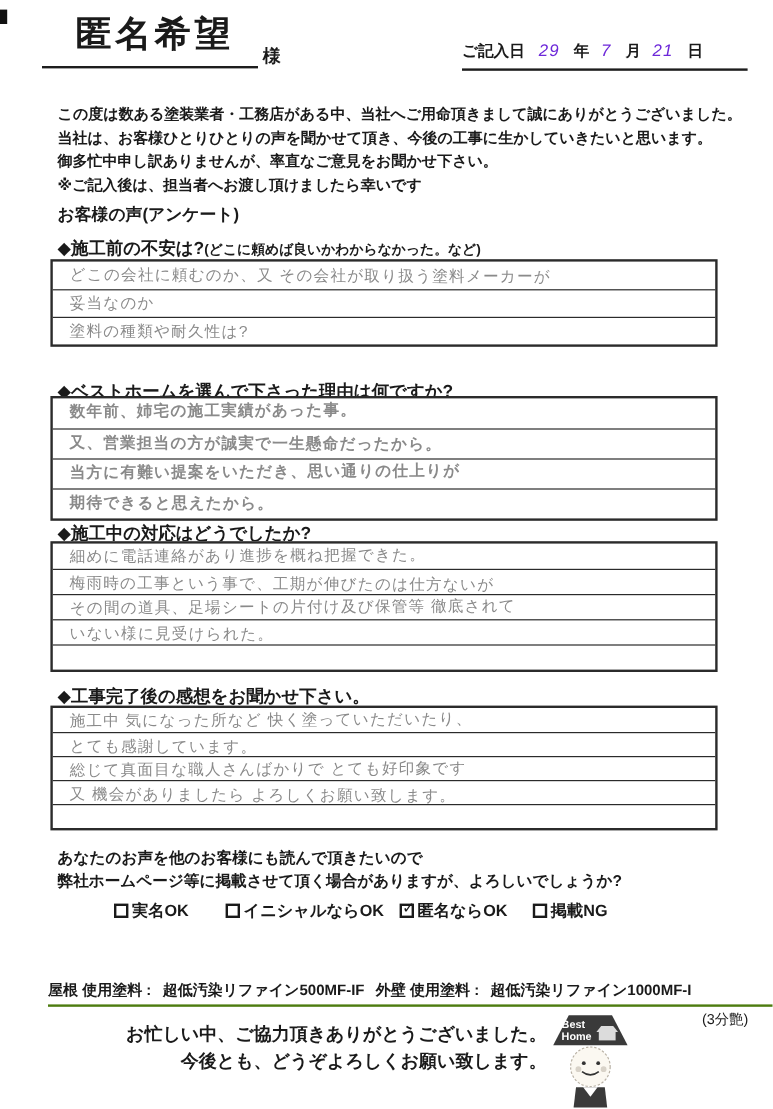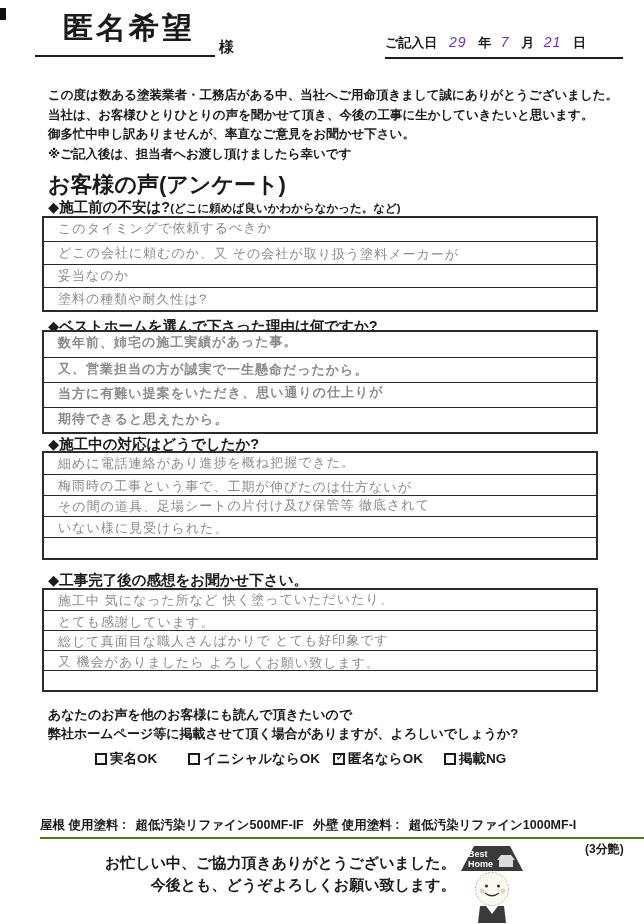--- a/index.html
+++ b/index.html
@@ -16,21 +16,21 @@
   .name-underline { left:35px; top:12px; width:180px; height:45px; border-bottom:2px solid #1d1d1d; }
   .customer-name { left:63px; top:8px; font-size:30px; font-weight:bold; letter-spacing:3px; white-space:nowrap; }
   .honorific { left:219px; top:38px; font-size:15px; font-weight:bold; }
   .date-block { left:385px; top:34px; width:238px; border-bottom:2px solid #1d1d1d; padding-bottom:5px;
                 font-size:13px; font-weight:bold; white-space:nowrap; }
   .date-block .unit { margin:0 6px 0 8px; }
   .hand-num { color:#6d28d9; font-weight:400; font-style:italic; font-size:14px; letter-spacing:1px; }
 
   
   .intro { left:48px; top:86px; font-size:12.5px; font-weight:bold; line-height:19.5px; white-space:nowrap; }
-  .survey-title { left:48px; top:170px; font-size:22px; font-weight:bold; }
+  .survey-title { left:48px; top:170px; font-size:14px; font-weight:bold; }
 
   
   .q-heading { left:48px; font-size:14.5px; font-weight:bold; white-space:nowrap; }
   .q-heading .note { font-size:11.5px; }
   .ansbox { left:42px; width:556px; border:2px solid #2b2b2b; background:#fff; }
   .row { border-top:1px solid #2b2b2b; padding:2px 12px 0 14px; overflow:hidden; white-space:nowrap; }
   .ansbox .row:first-child { border-top:none; }
   .hw { color:#8a8a8a; font-size:13px; letter-spacing:1px; display:block; transform:rotate(-0.3deg); transform-origin:left center; }
   .hw.alt { transform:rotate(0.25deg); }
   .row.center-indent { }
@@ -47,21 +47,21 @@
 
   
   .project-row { left:42px; top:778px; width:570px; height:24px; border-bottom:2px solid #1a1a1a;
                  font-size:13.5px; font-weight:bold; }
   .project-row span { position:absolute; top:2px; white-space:nowrap; }
 
   
   .paint-row { left:40px; top:817px; width:604px; height:22px; border-bottom:2px solid #4d7c0f;
                font-size:12.5px; font-weight:bold; white-space:nowrap; overflow:hidden; }
   .paint-row span { margin-right:6px; }
-  .gloss-note { left:585px; top:841px; font-size:12px; font-weight:bold; }
+  .gloss-note { left:585px; top:841px; font-size:12px; font-weight:normal; }
 
   
   .closing { left:105px; top:852px; font-size:15px; font-weight:bold; line-height:22px; white-space:nowrap;text-align:right; }
   .mascot { left:457px; top:844px; }
 </style>
 </head>
 <body>
 
 <div class="page">
 
@@ -87,23 +87,20 @@
     <div>御多忙中申し訳ありませんが、率直なご意見をお聞かせ下さい。</div>
     <div>※ご記入後は、担当者へお渡し頂けましたら幸いです</div>
   </div>
 
   <div class="abs survey-title">お客様の声(アンケート)</div>
 
   <div class="abs q-heading" style="top:198px">
     <span>◆施工前の不安は?</span><span class="note">(どこに頼めば良いかわからなかった。など)</span>
   </div>
   <div class="abs ansbox r23" style="top:216px">
-    <div class="row">
-        <span class="hw">このタイミングで依頼するべきか</span>
-      </div>
     <div class="row">
         <span class="hw alt">どこの会社に頼むのか、又 その会社が取り扱う塗料メーカーが</span>
       </div>
     <div class="row center-indent">
         <span class="hw">妥当なのか</span>
       </div>
     <div class="row">
         <span class="hw alt">塗料の種類や耐久性は?</span>
       </div>
   </div>

